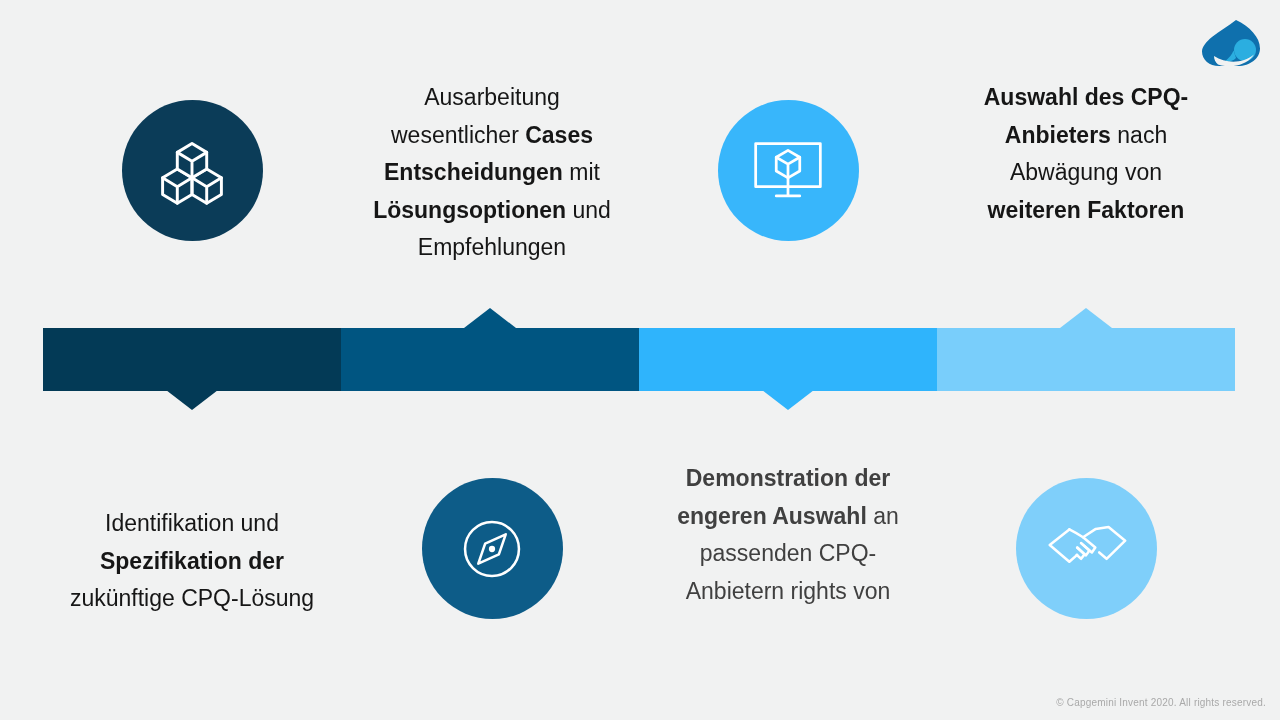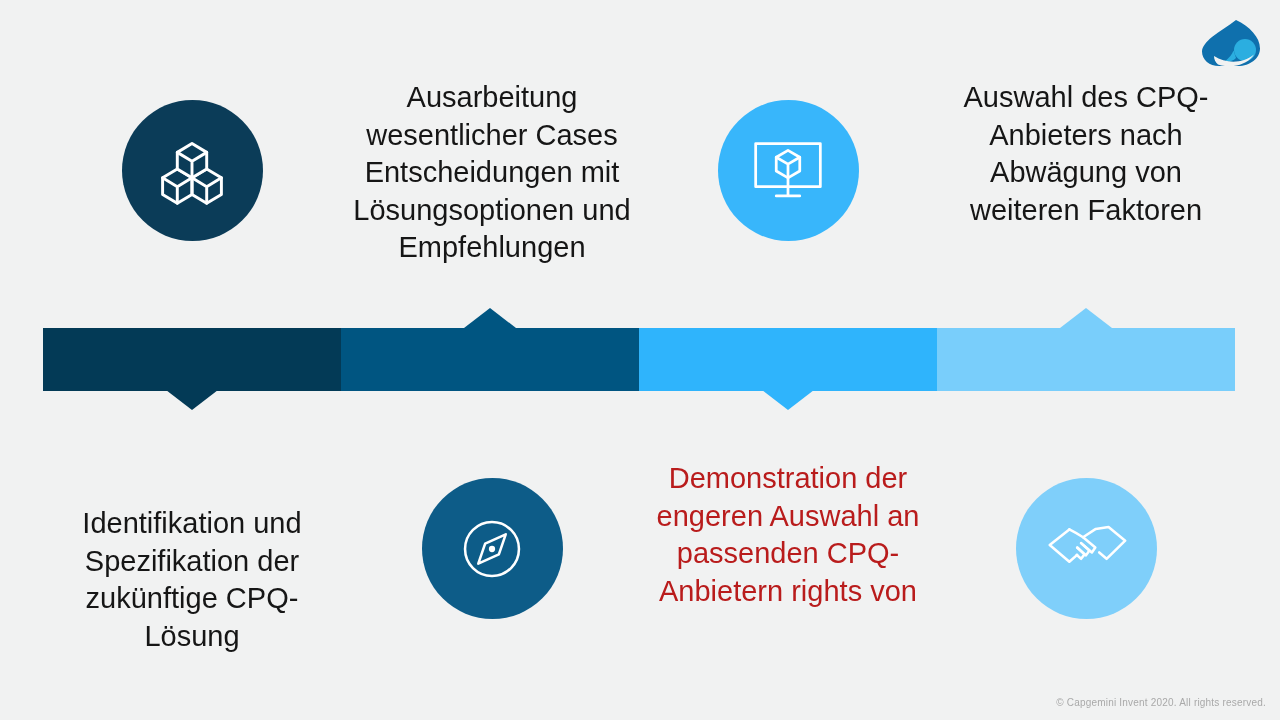--- a/index.html
+++ b/index.html
@@ -1,22 +1,22 @@
 <!DOCTYPE html>
 <html><head>
 <meta charset="utf-8">
 <style>
   html,body { margin:0; padding:0; }
   .slide {
     position:relative; width:1280px; height:720px; overflow:hidden;
     font-family:"Liberation Sans", sans-serif;
   }
   .cell { position:absolute; width:300px; display:flex; justify-content:center; }
-  .desc { font-size:29px; line-height:37.5px; text-align:center; font-weight:400; }
-  .desc .b { font-weight:400; }
+  .desc { font-size:23px; line-height:37.5px; text-align:center; font-weight:400; }
+  .desc .b { font-weight:700; }
   .icon-circle {
     width:141px; height:141px; border-radius:50%;
     display:flex; align-items:center; justify-content:center;
   }
   .icon-circle svg { width:98px; height:98px; display:block; }
   .bar { position:absolute; left:43px; top:328px; width:1192px; height:63px; display:flex; }
   .bar .seg { flex:1 1 0; }
   .arrow { position:absolute; width:0; height:0;
     border-left:26px solid transparent; border-right:26px solid transparent; }
   .arrow.down { top:390px; border-top:20px solid; }
@@ -117,21 +117,21 @@
         <g class="ic" stroke-width="2.6">
           <circle cx="50" cy="50" r="27.5"></circle>
           <path d="M64,35 L43,44.5 L36,65 L57,55.5 Z"></path>
           <circle cx="50" cy="50" r="3.2" fill="#ffffff" stroke="none"></circle>
         </g>
       </svg>
     </div>
   </div>
 
   <div class="cell c2 row-bot-text">
-    <div class="desc" style="color: #b91c1c;">
+    <div class="desc" style="color: #404040;">
         <div><span class="b">Demonstration der</span></div>
         <div><span class="b">engeren Auswahl</span><span> an</span></div>
         <div><span>passenden CPQ-</span></div>
         <div><span>Anbietern rights von</span></div>
       </div>
   </div>
 
   <div class="cell c3 row-bot-icon">
     <div class="icon-circle" style="background-color: rgb(127, 207, 250); color: rgb(127, 207, 250);">
       <svg viewBox="0 0 100 100" aria-hidden="true">

